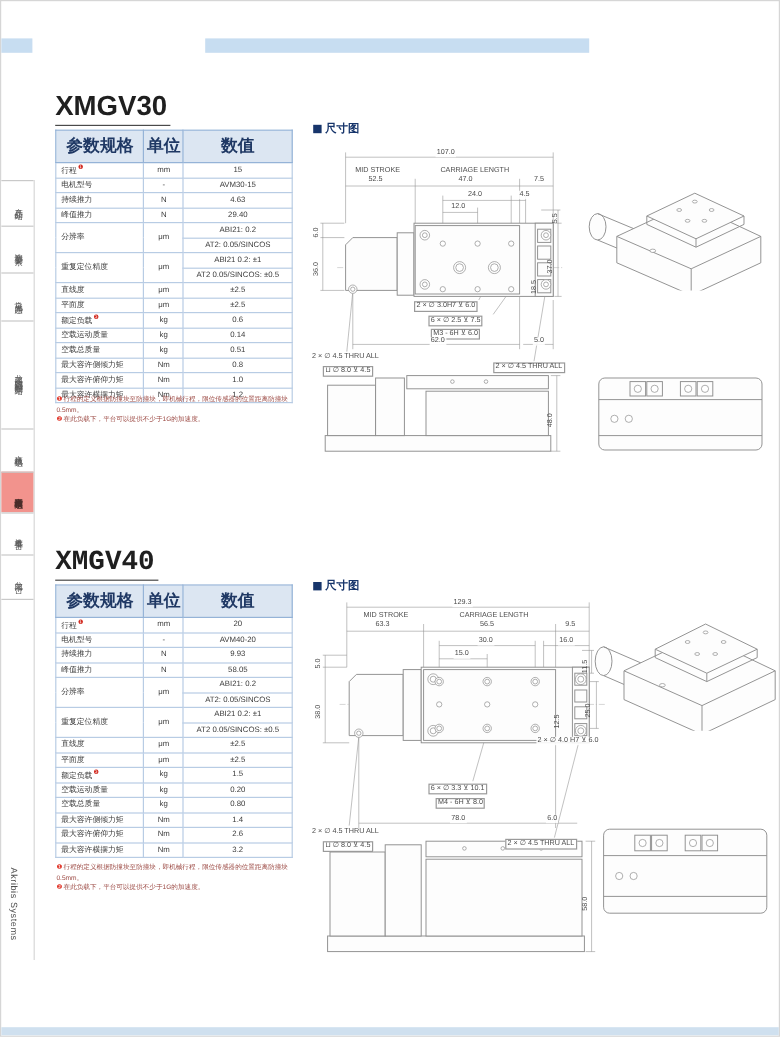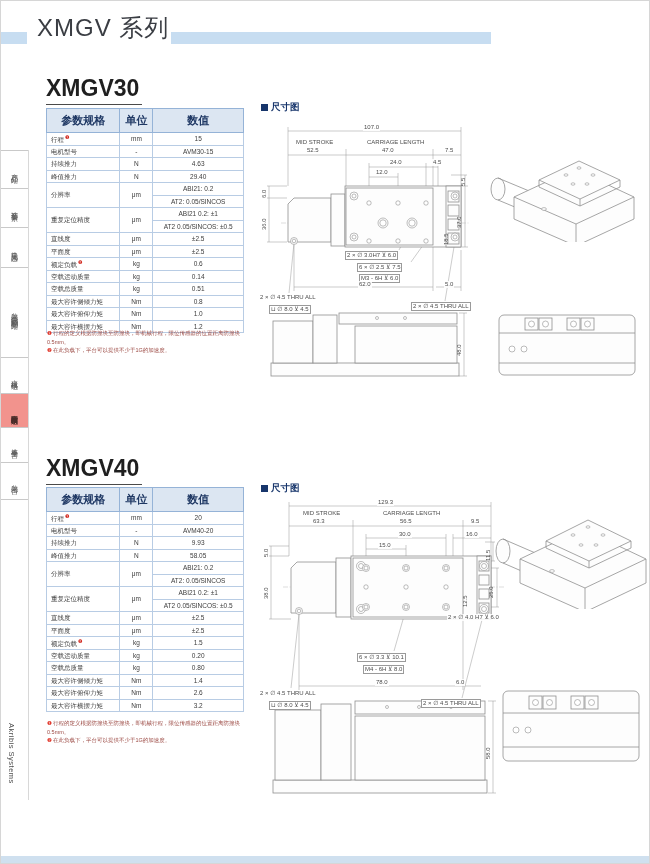--- a/index.html
+++ b/index.html
@@ -18,26 +18,26 @@
   .tab { width:27px; display:flex; align-items:center; justify-content:center; border-top:1px solid #c9c9c9; background:#fff; }
   .tab:last-child { border-bottom:1px solid #c9c9c9; }
   .tab span { writing-mode:vertical-rl; font-size:7px; color:#5a5a5a; line-height:1; letter-spacing:1px; }
   .tab.active { background:#f2938d; }
   .tab.active span { color:#4a2c29; font-weight:bold; }
   .margin-line { position:absolute; left:27px; top:149px; width:1px; height:650px; background:#d8d8d8; }
   .brand { position:absolute; left:6px; top:722px; writing-mode:vertical-rl; font-size:7.5px; color:#4d4d4d; letter-spacing:.5px; }
 
   
   .model-title { position:absolute; left:45px; font-size:23px; font-weight:bold; color:#1f1f1f; border-bottom:1.5px solid #4a4a4a; padding:0 3px 2px 0; }
-  .t1 { top:74px; } .t2 { top:454px; }
+  .t1 { top:74px; } .t2 { top:454px;font-family:Liberation Mono, monospace; }
 
   
   .spec-table { position:absolute; left:45px; width:198px; border-collapse:collapse; border:1px solid #7f9cc4; background:#fff; }
   .st1 { top:107px; } .st2 { top:486px; }
-  .spec-table th { background:#dce6f2; color:#1f3864; font-size:11px; font-weight:bold; padding:4px 0; border:1px solid #95b3d7; }
+  .spec-table th { background:#dce6f2; color:#1f3864; font-size:14px; font-weight:bold; padding:4px 0; border:1px solid #95b3d7; }
   .spec-table td { border:1px solid #b8cce4; font-size:6.5px; color:#3c3c3c; height:12.5px; padding:0 3px; line-height:1.1; }
   .spec-table col.w-param { width:74px; } .spec-table col.w-unit { width:33px; } .spec-table col.w-value { width:91px; }
   td.c-param { text-align:left; padding-left:4px; }
   td.c-unit, td.c-value { text-align:center; }
   sup.fn-sup { color:#d22a20; font-size:5px; margin-left:1px; }
 
   
   .footnotes { position:absolute; left:46px; width:215px; font-size:5.5px; color:#9c4a44; line-height:1.55; }
   .f1 { top:328px; } .f2 { top:718px; }
   .fn-marker { color:#e23a2e; margin-right:1px; }
@@ -66,21 +66,20 @@
 
   .footer-bar { position:absolute; left:0; bottom:0; width:650px; height:7px; background:#cfe0ef; }
 </style>
 </head>
 <body>
 
 <div class="page">
 
   <div class="hbar hbar-l"></div>
   <div class="hbar hbar-r"></div>
-  <h1 class="series-title">XMGV 系列</h1>
 
   <nav class="sidebar" id="sidebar">
       <div class="tab" style="height: 38px;">
         <span>产品介绍</span>
       </div>
       <div class="tab" style="height: 39px;">
         <span>选型要素</span>
       </div>
       <div class="tab" style="height: 40px;">
         <span>常见问题</span>

